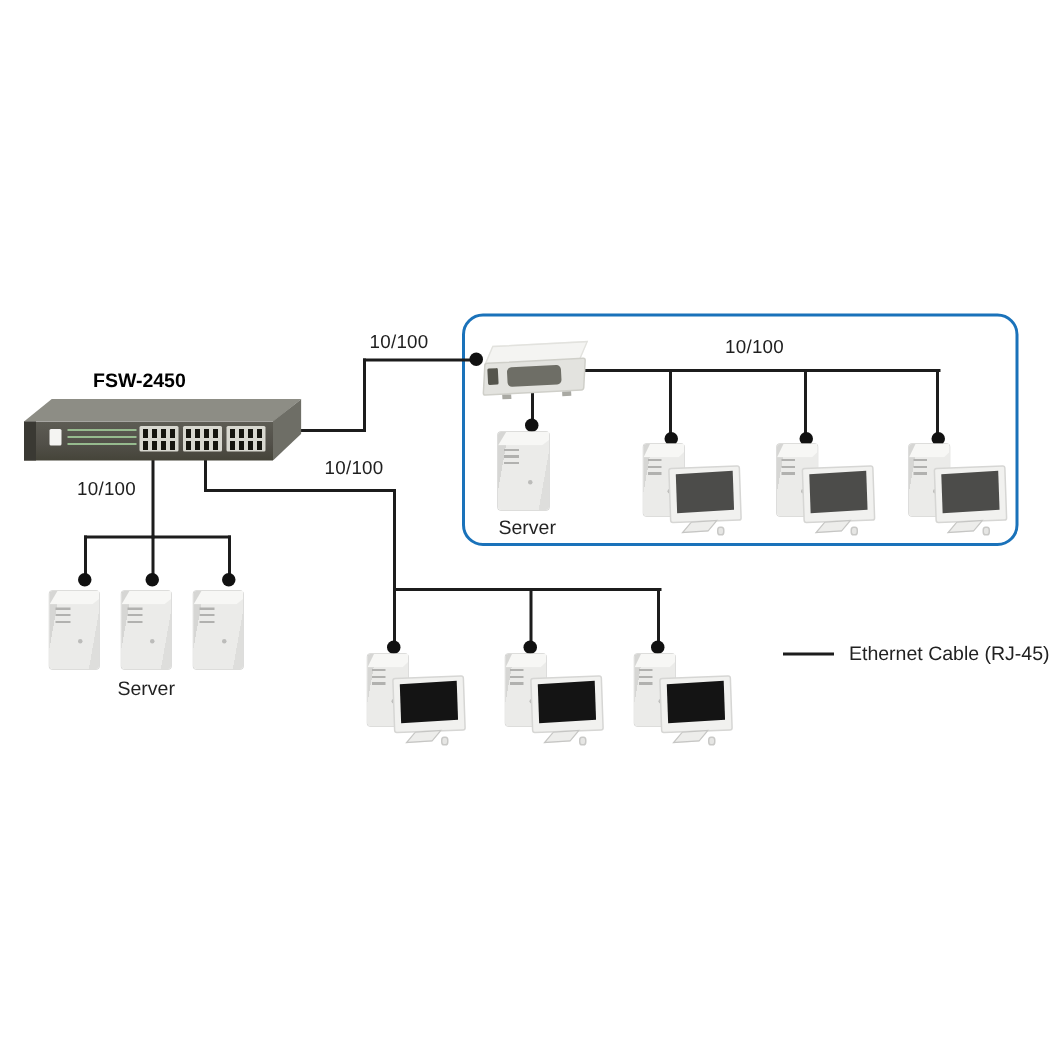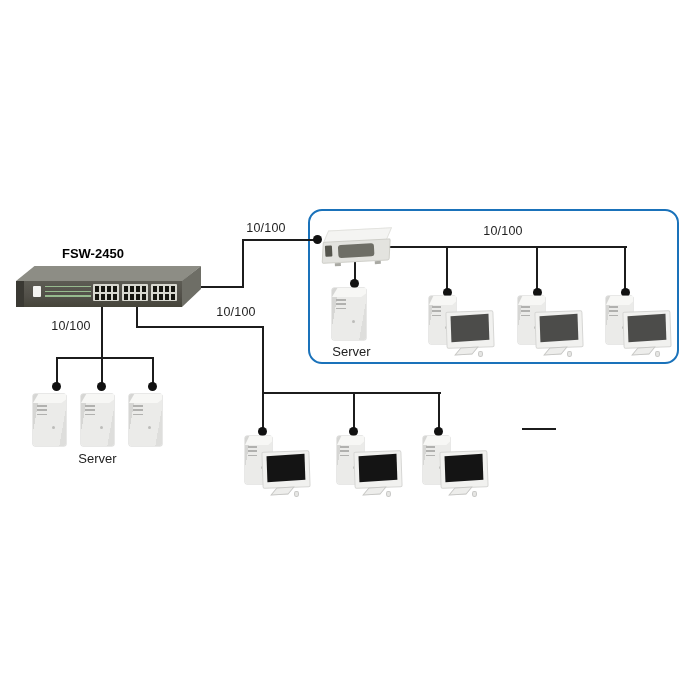--- a/index.html
+++ b/index.html
@@ -270,15 +270,16 @@
       </div>
     <div class="pc-monitor">
         <i class="pc-screen"></i>
       </div>
     <i class="pc-kbd"></i>
     <i class="pc-mouse"></i>
   </div>
 
   <div class="legend">
     <i class="legend-line"></i>
+    <span class="legend-text">Ethernet Cable (RJ-45)</span>
   </div>
 
 </div>
 
 </body></html>

